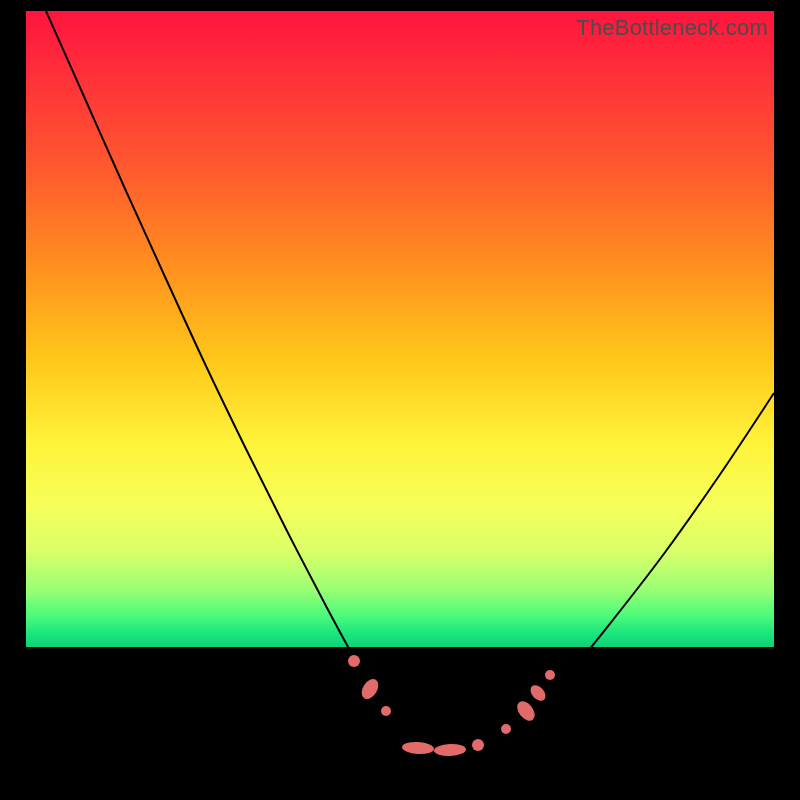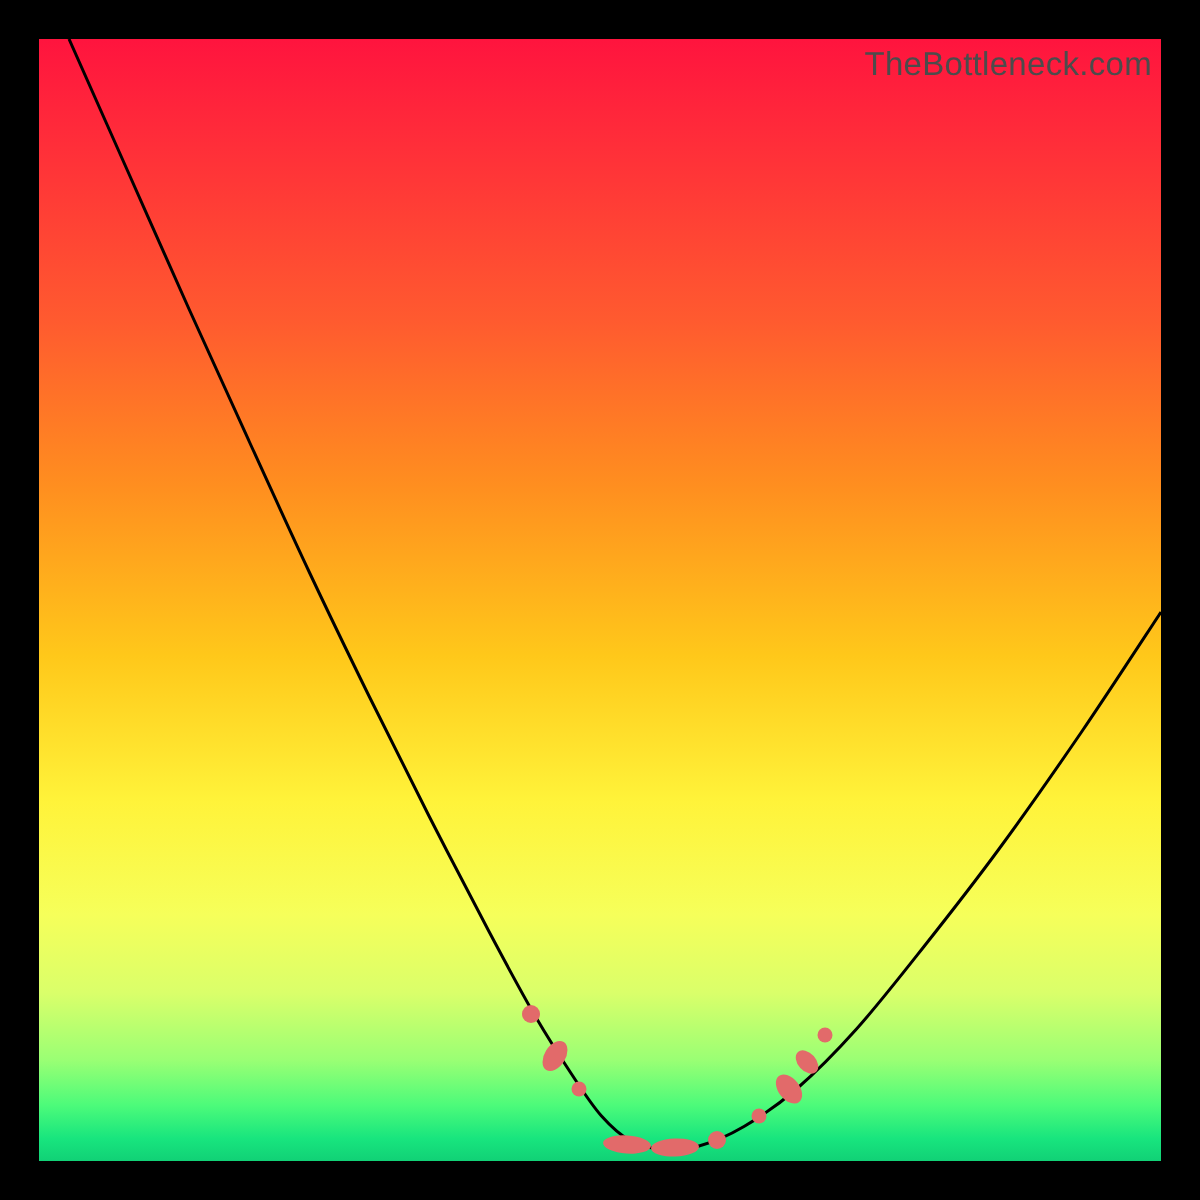--- a/index.html
+++ b/index.html
@@ -13,23 +13,23 @@
   }
   .frame {
     position: absolute;
     left: 0; top: 0;
     width: 800px; height: 800px;
     background: #000;
   }
   .plot-area {
     position: absolute;
     left: 26px;
-    top: 26px;
+    top: 11px;
     width: 748px;
-    height: 748px;
+    height: 636px;
     
     background: linear-gradient(to bottom,
       #ff143e 0%,
       #ff2a3a 8%,
       #ff5a2f 25%,
       #ff8f1f 40%,
       #ffc81a 55%,
       #fff33a 68%,
       #f6ff5a 78%,
       #daff6a 85%,

